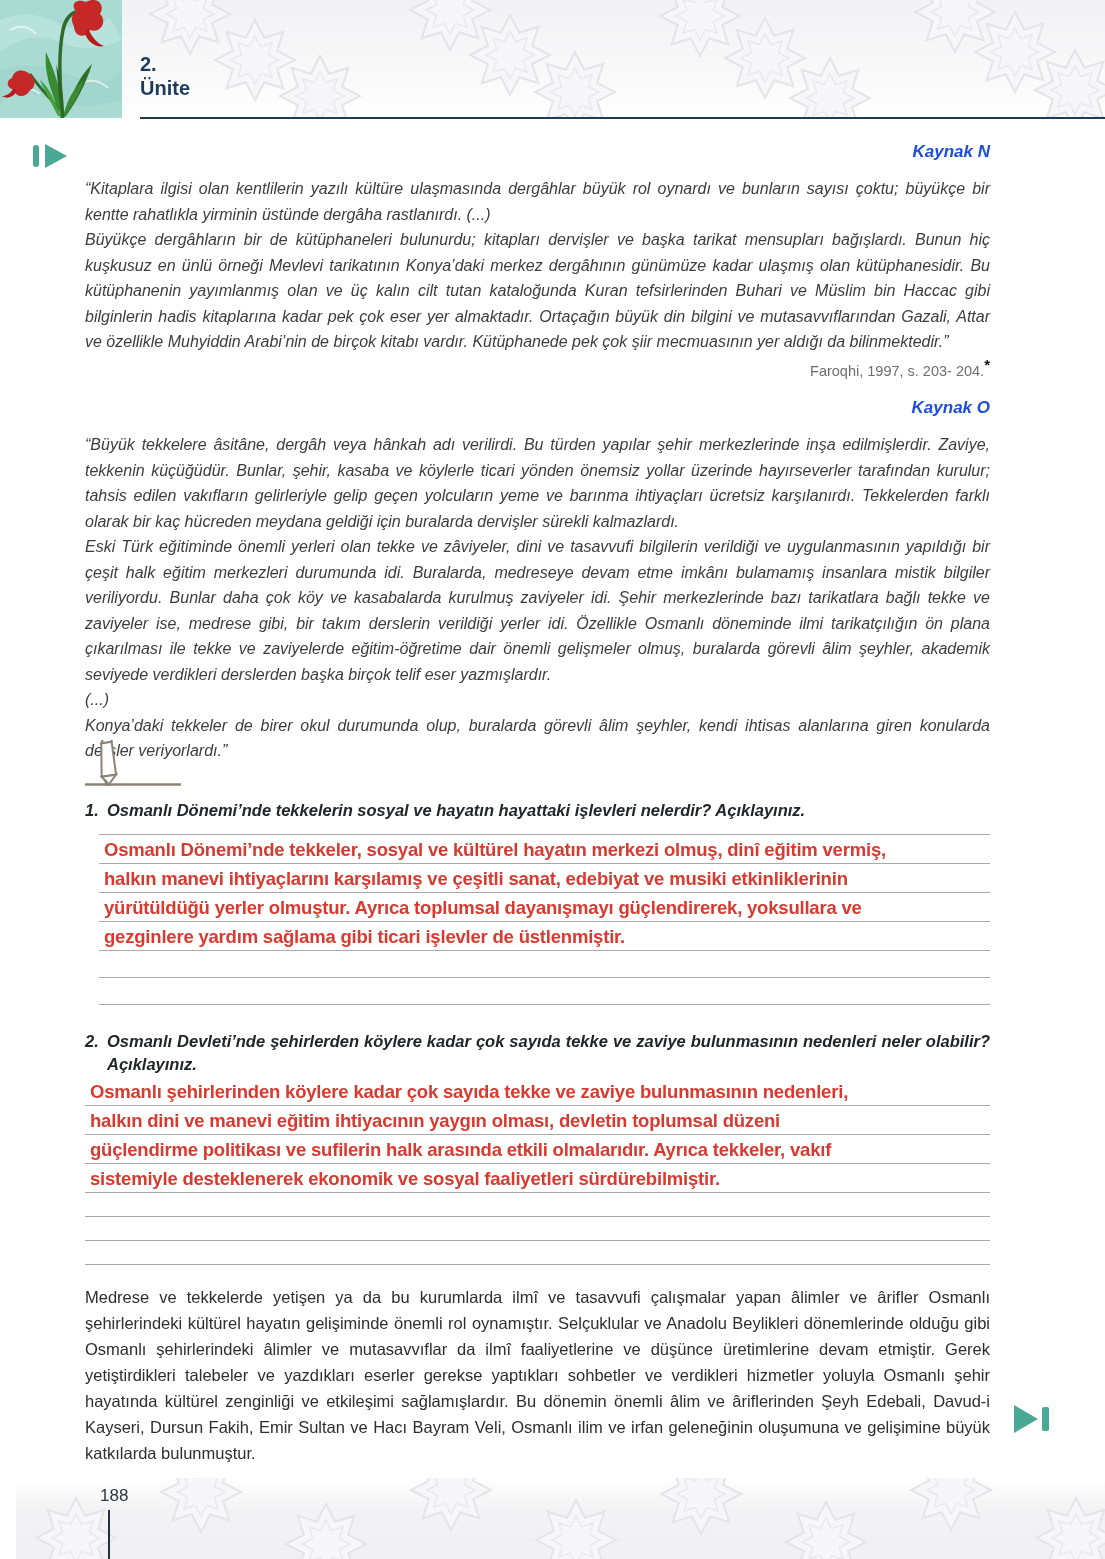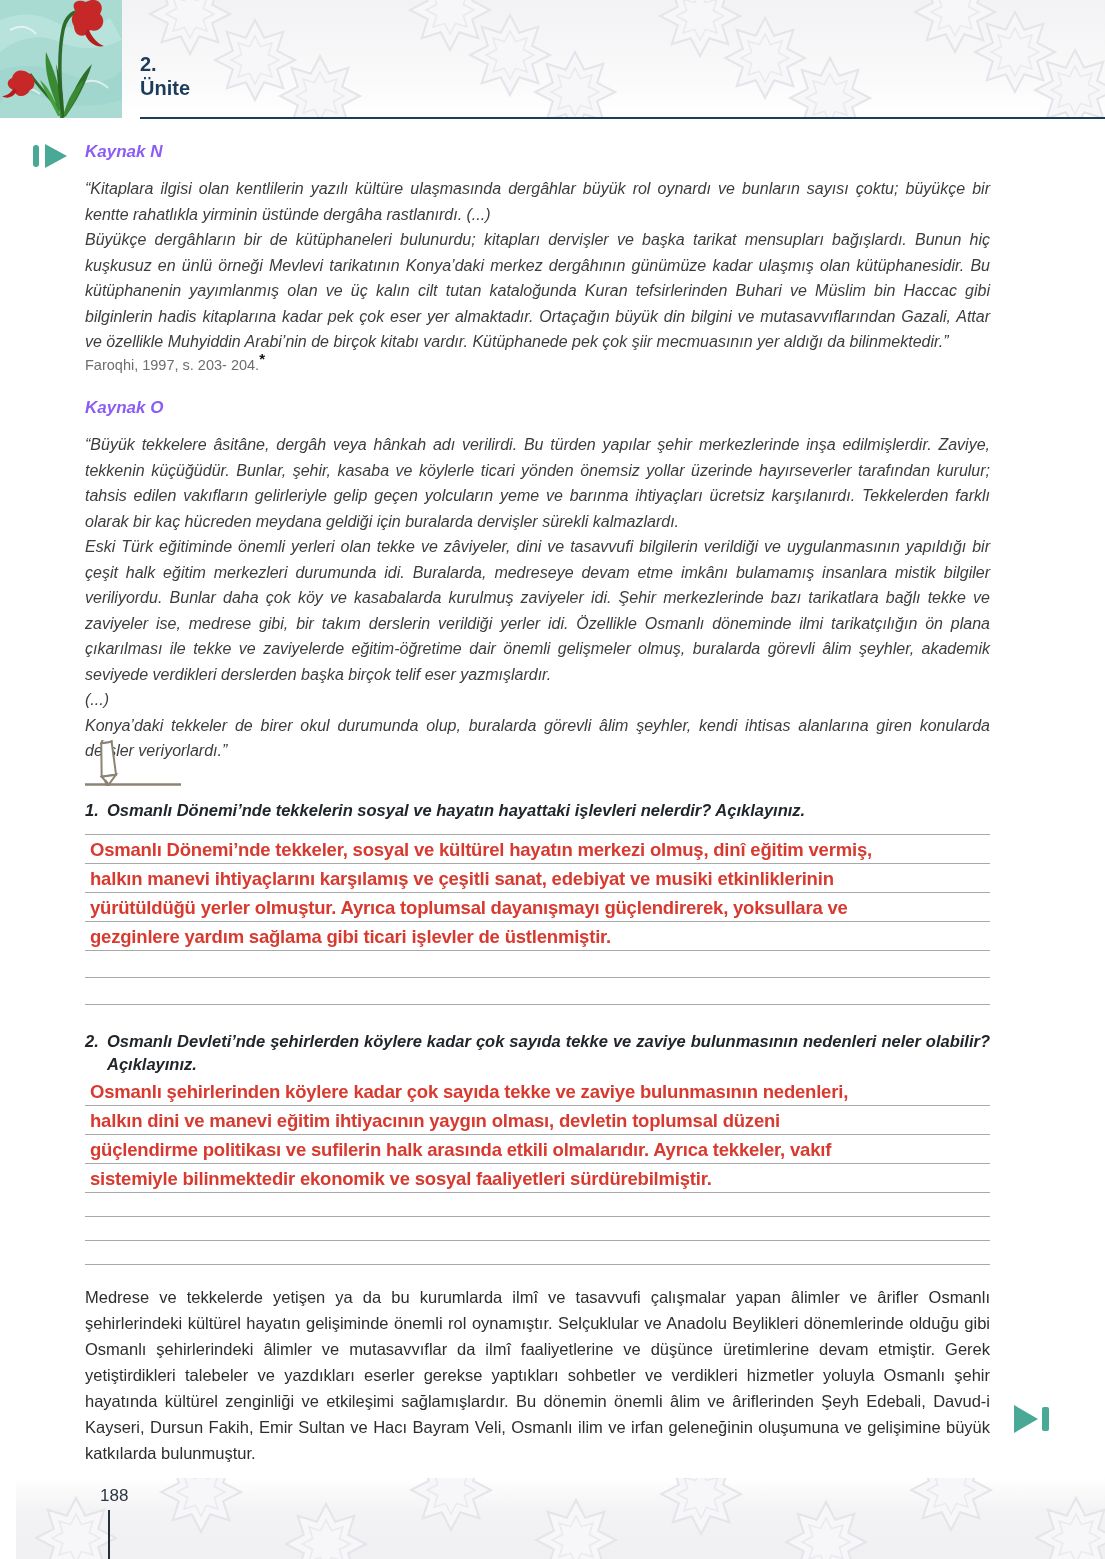--- a/index.html
+++ b/index.html
@@ -13,33 +13,33 @@
 
   
   .hdr{position:absolute;left:0;top:0;width:1105px;height:118px;background:linear-gradient(180deg,#f2f2f4 0%,#fafafb 70%,#ffffff 100%);}
   .band-svg{position:absolute;inset:0;width:100%;height:100%;}
   .corner-art{position:absolute;left:0;top:0;width:122px;height:118px;overflow:hidden;}
   .unit-block{position:absolute;left:140px;top:52px;line-height:24px;font-weight:bold;font-size:20px;color:#1d3c5c;}
   .hdr-rule{position:absolute;left:140px;top:117px;right:0;height:2px;background:#1d3c5c;}
 
   
   .sect{position:absolute;left:85px;width:905px;}
-  .src-title{font-size:17px;font-weight:bold;font-style:italic;color:#8b5cf6;margin:0 0 14px 0;}
+  .src-title{font-size:17px;font-weight:bold;font-style:italic;color:#1d4ed8;margin:0 0 14px 0;text-align:right;}
   .src-par{font-size:16px;line-height:25.5px;font-style:italic;color:#3d3d3d;text-align:justify;margin:0;}
-  .citation-row{font-size:14.5px;color:#6e6e6e;margin-top:2px;}
+  .citation-row{text-align:right;font-size:14.5px;color:#6e6e6e;margin-top:8px;}
   .citation-mark{font-weight:bold;color:#111;font-size:15px;vertical-align:super;line-height:0;}
 
   .kaynak-marker{position:absolute;left:-52px;top:2px;width:40px;height:24px;}
 
   
   .question{display:flex;font-size:16.5px;font-weight:bold;font-style:italic;color:#21262b;line-height:23px;}
   .q-num{flex:0 0 22px;}
   .q-text{flex:1;text-align:justify;}
   .answer-rows{margin-top:12px;}
-  .answer-rows.topline{border-top:1.5px solid #a9a9a9;}
+  .answer-rows.topline{border-top:1.5px solid #a9a9a9;margin-left:14px;}
   .ans-row{height:28px;border-bottom:1.5px solid #a9a9a9;overflow:hidden;white-space:nowrap;
            font-size:18.5px;font-weight:bold;color:#d93a2f;line-height:30px;padding-left:5px;letter-spacing:-0.2px;}
   .empty-row{border-bottom:1.5px solid #a9a9a9;}
   .q1-empty .empty-row{height:26px;}
   .q2-empty .empty-row{height:23px;}
 
   .closing{font-size:16.5px;line-height:26px;color:#2e2e2e;text-align:justify;font-style:normal;}
 
   
   .pencil-wrap{position:absolute;left:85px;top:740px;width:100px;height:46px;}
@@ -161,21 +161,21 @@
 
   <div class="sect" style="top:1030px;">
     <div class="question">
       <span class="q-num">2.</span>
       <span class="q-text">Osmanlı Devleti’nde şehirlerden köylere kadar çok sayıda tekke ve zaviye bulunmasının nedenleri neler olabilir? Açıklayınız.</span>
     </div>
     <div class="answer-rows" style="margin-top:1px;">
       <div class="ans-row">Osmanlı şehirlerinden köylere kadar çok sayıda tekke ve zaviye bulunmasının nedenleri,</div>
       <div class="ans-row">halkın dini ve manevi eğitim ihtiyacının yaygın olması, devletin toplumsal düzeni</div>
       <div class="ans-row">güçlendirme politikası ve sufilerin halk arasında etkili olmalarıdır. Ayrıca tekkeler, vakıf</div>
-      <div class="ans-row">sistemiyle bilinmektedir ekonomik ve sosyal faaliyetleri sürdürebilmiştir.</div>
+      <div class="ans-row">sistemiyle desteklenerek ekonomik ve sosyal faaliyetleri sürdürebilmiştir.</div>
       <div class="q2-empty">
         <div class="empty-row"></div>
         <div class="empty-row"></div>
         <div class="empty-row"></div>
       </div>
     </div>
   </div>
 
   <div class="sect closing" style="top:1284px;">Medrese ve tekkelerde yetişen ya da bu kurumlarda ilmî ve tasavvufi çalışmalar yapan âlimler ve ârifler Osmanlı şehirlerindeki kültürel hayatın gelişiminde önemli rol oynamıştır. Selçuklular ve Anadolu Beylikleri dönemlerinde olduğu gibi Osmanlı şehirlerindeki âlimler ve mutasavvıflar da ilmî faaliyetlerine ve düşünce üretimlerine devam etmiştir. Gerek yetiştirdikleri talebeler ve yazdıkları eserler gerekse yaptıkları sohbetler ve verdikleri hizmetler yoluyla Osmanlı şehir hayatında kültürel zenginliği ve etkileşimi sağlamışlardır. Bu dönemin önemli âlim ve âriflerinden Şeyh Edebali, Davud-i Kayseri, Dursun Fakih, Emir Sultan ve Hacı Bayram Veli, Osmanlı ilim ve irfan geleneğinin oluşumuna ve gelişimine büyük katkılarda bulunmuştur.</div>
 

